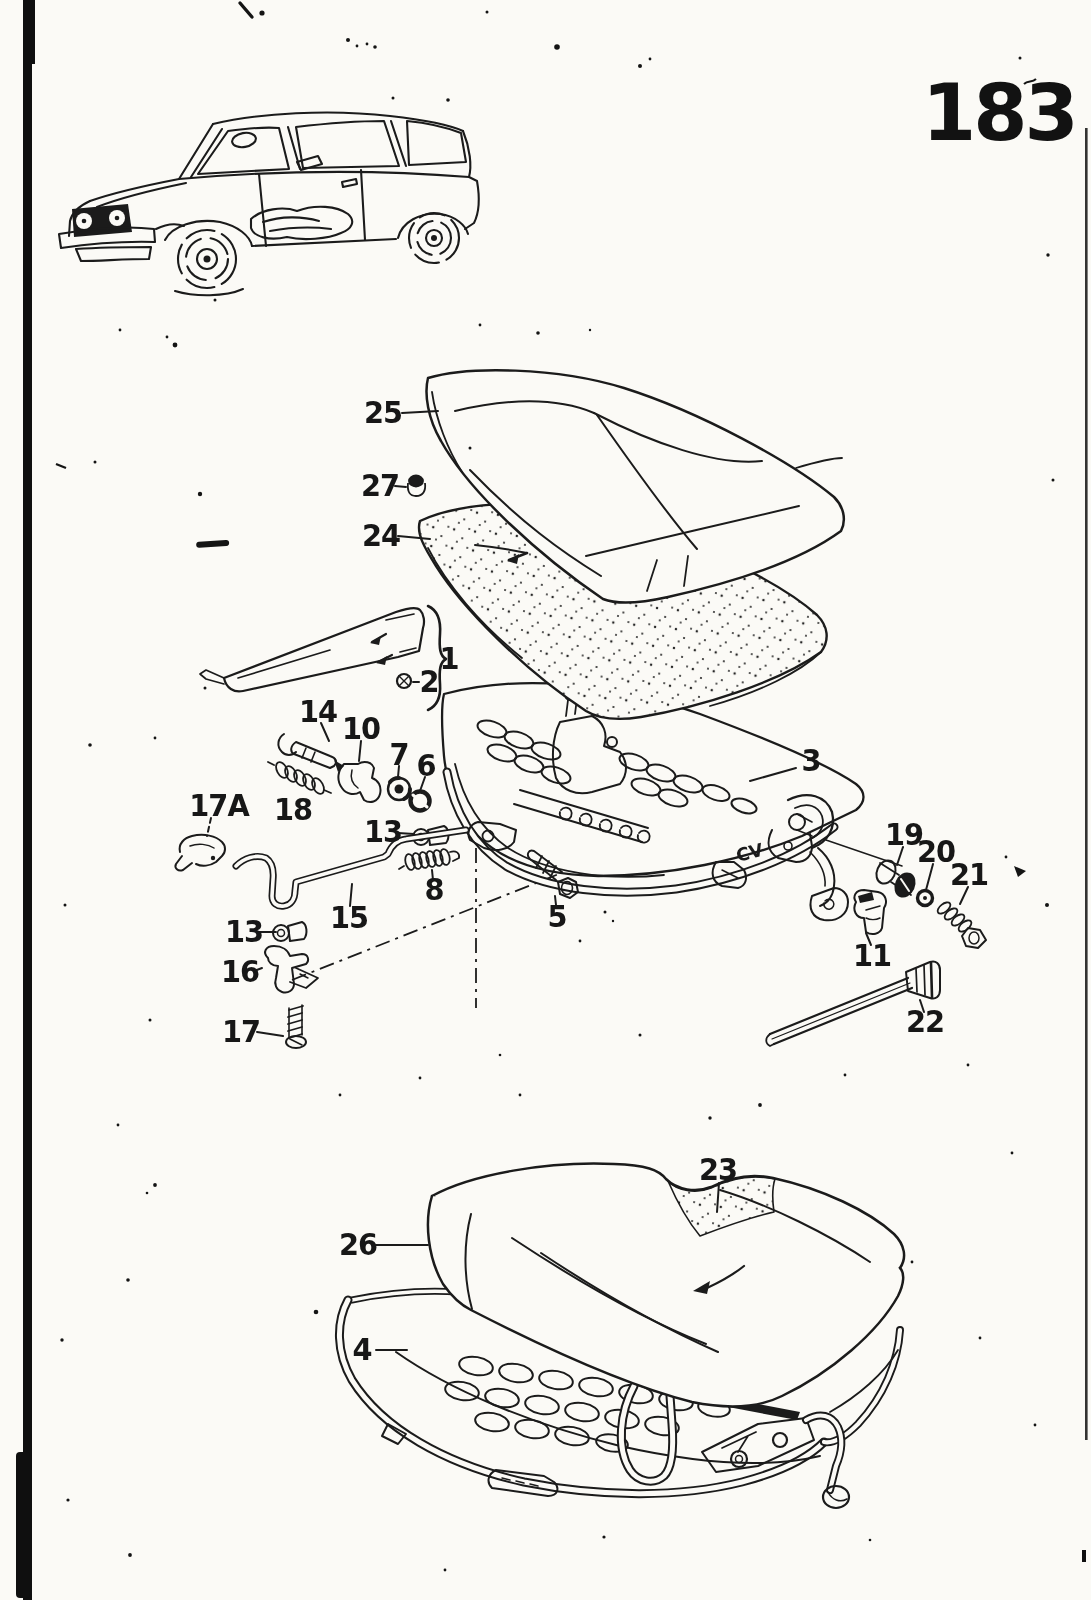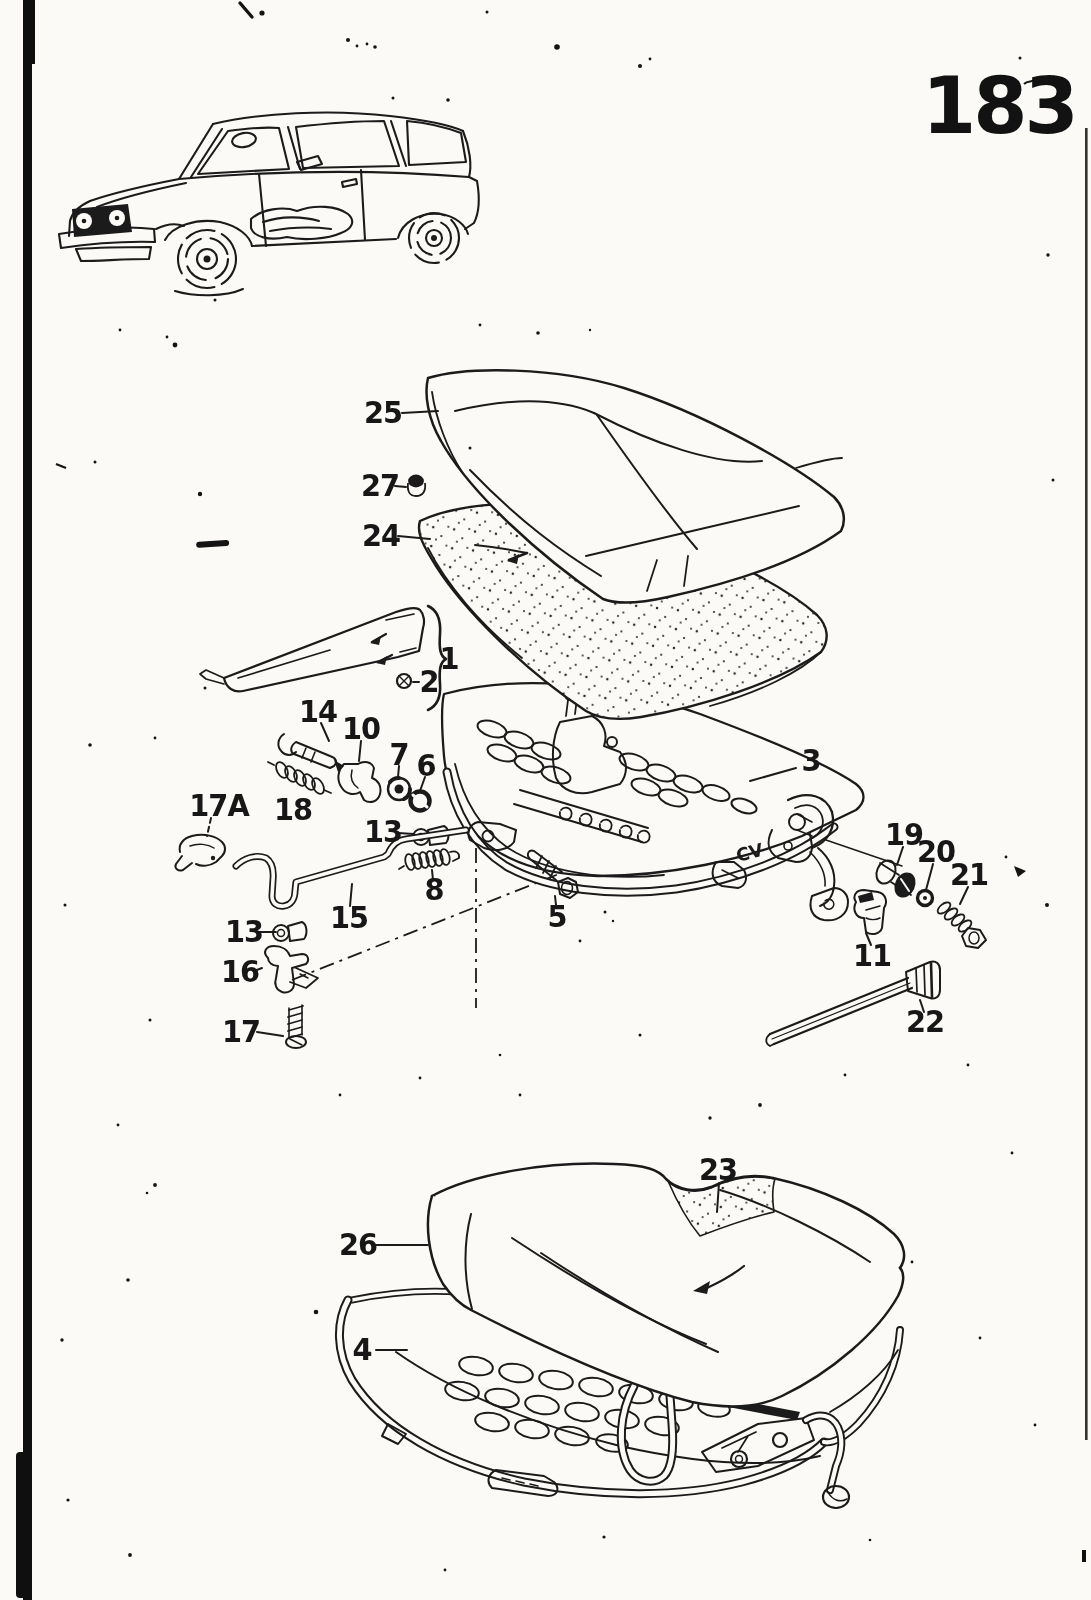--- a/index.html
+++ b/index.html
@@ -16,21 +16,21 @@
     position:absolute;
     transform:translate(-50%,-50%) scaleX(.96);
     font:700 30px/1 "DejaVu Sans", sans-serif;
     color:#171717;
     white-space:nowrap;
     z-index:3;
     letter-spacing:-1px;
   }
   .page-number{
     position:absolute;
-    left:922px;top:67px;
+    left:922px;top:74px;
     font:700 78px/1 "DejaVu Sans", sans-serif;
     letter-spacing:-3px;
     color:#121212;
     z-index:3;
     text-align:center;
   }
 </style>
 </head>
 <body>
 

